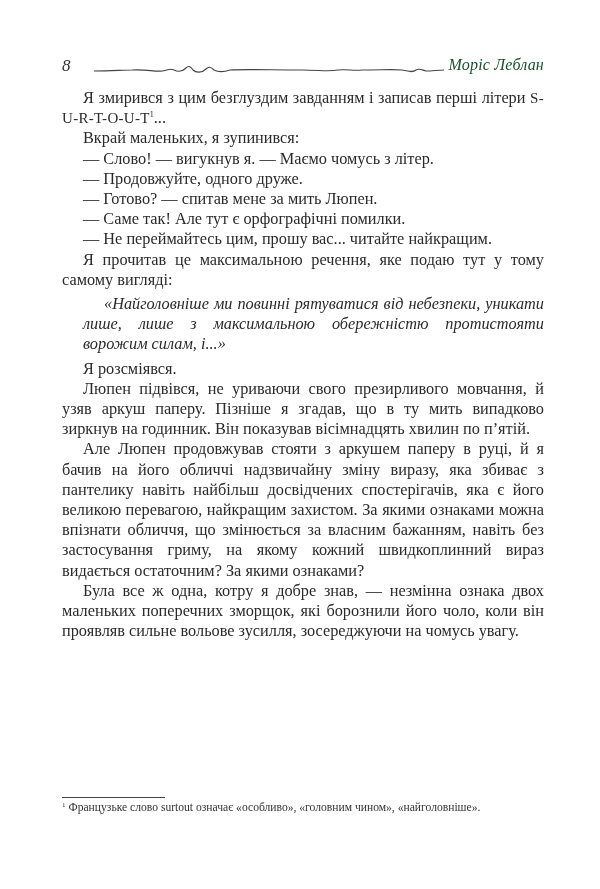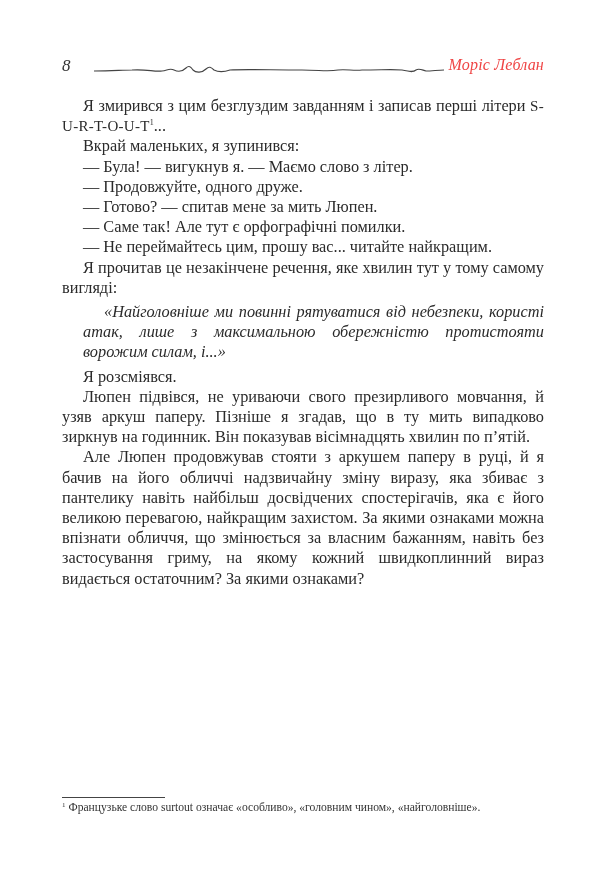--- a/index.html
+++ b/index.html
@@ -38,27 +38,27 @@
       width: 352px;
       height: 22px;
     }
     .author {
       position: absolute;
       right: 0;
       top: 0;
       font-family: "Liberation Serif", serif;
       font-style: italic;
       font-size: 16px;
-      color: #ef4444;
+      color: #14532d;
       letter-spacing: 0.2px;
     }
     .text-block {
       position: absolute;
       left: 62px;
-      top: 96px;
+      top: 88px;
       width: 482px;
       font-size: 16.3px;
       line-height: 20.2px;
     }
     .text-block p {
       margin: 0;
       text-align: justify;
       text-indent: 21px;
       hyphens: manual;
     }
@@ -112,28 +112,29 @@
   <span class="page-number">8</span>
   <svg class="header-ornament" viewBox="0 0 352 22" preserveAspectRatio="none">
     <path d="M2 13 C 20 13, 30 12, 40 12 C 55 11, 62 14, 70 13 C 76 12, 78 10, 82 12 C 86 14, 90 14, 94 10 C 97 7, 99 9, 101 12 C 104 15, 110 15, 114 11 C 117 8, 119 9, 122 12 C 126 14, 132 14, 138 12 C 150 11, 180 12, 210 12 C 228 12, 236 14, 246 12 C 254 11, 262 13, 270 12 C 290 12, 300 11, 310 12 C 318 13, 320 15, 324 12 C 327 10, 330 12, 334 13 C 340 13, 346 12, 352 12" fill="none" stroke="#444" stroke-width="1.1"></path>
   </svg>
   <span class="author">Моріс Леблан</span>
 </div>
 
 <div class="text-block">
   <p><span>Я змирився з цим безглуздим завданням і записав перші літери </span><span class="sc">S-U-R-T-O-U-T</span><sup class="fnref">1</sup><span>...</span></p>
   <p>Вкрай маленьких, я зупинився:</p>
-  <p>— Була! — вигукнув я. — Маємо слово з літер.</p>
+  <p>— Слово! — вигукнув я. — Маємо чомусь з літер.</p>
   <p>— Продовжуйте, одного друже.</p>
   <p>— Готово? — спитав мене за мить Люпен.</p>
   <p>— Саме так! Але тут є орфографічні помилки.</p>
   <p>— Не переймайтесь цим, прошу вас... читайте найкращим.</p>
-  <p>Я прочитав це незакінчене речення, яке хвилин тут у тому самому вигляді:</p>
-  <p class="quote">«Найголовніше ми повинні рятуватися від небезпеки, користі атак, лише з максимальною обережністю протистояти ворожим силам, і...»</p>
+  <p>Я прочитав це максимальною речення, яке подаю тут у тому самому вигляді:</p>
+  <p class="quote">«Найголовніше ми повинні рятуватися від небезпеки, уникати лише, лише з максимальною обережністю протистояти ворожим силам, і...»</p>
   <p>Я розсміявся.</p>
   <p>Люпен підвівся, не уриваючи свого презирливого мовчання, й узяв аркуш паперу. Пізніше я згадав, що в ту мить випадково зиркнув на годинник. Він показував вісімнадцять хвилин по п’ятій.</p>
   <p>Але Люпен продовжував стояти з аркушем паперу в руці, й я бачив на його обличчі надзвичайну зміну виразу, яка збиває з пантелику навіть найбільш досвідчених спостерігачів, яка є його великою перевагою, найкращим захистом. За якими ознаками можна впізнати обличчя, що змінюється за власним бажанням, навіть без застосування гриму, на якому кожний швидкоплинний вираз видається остаточним? За якими ознаками?</p>
+  <p>Була все ж одна, котру я добре знав, — незмінна ознака двох маленьких поперечних зморщок, які борознили його чоло, коли він проявляв сильне вольове зусилля, зосереджуючи на чомусь увагу.</p>
 </div>
 
 <div class="footnote-rule"></div>
 <div class="footnote">
   <sup>1</sup><span>Французьке слово surtout означає «особливо», «головним чином», «найголовніше».</span>
 </div>
 
 </body></html>

